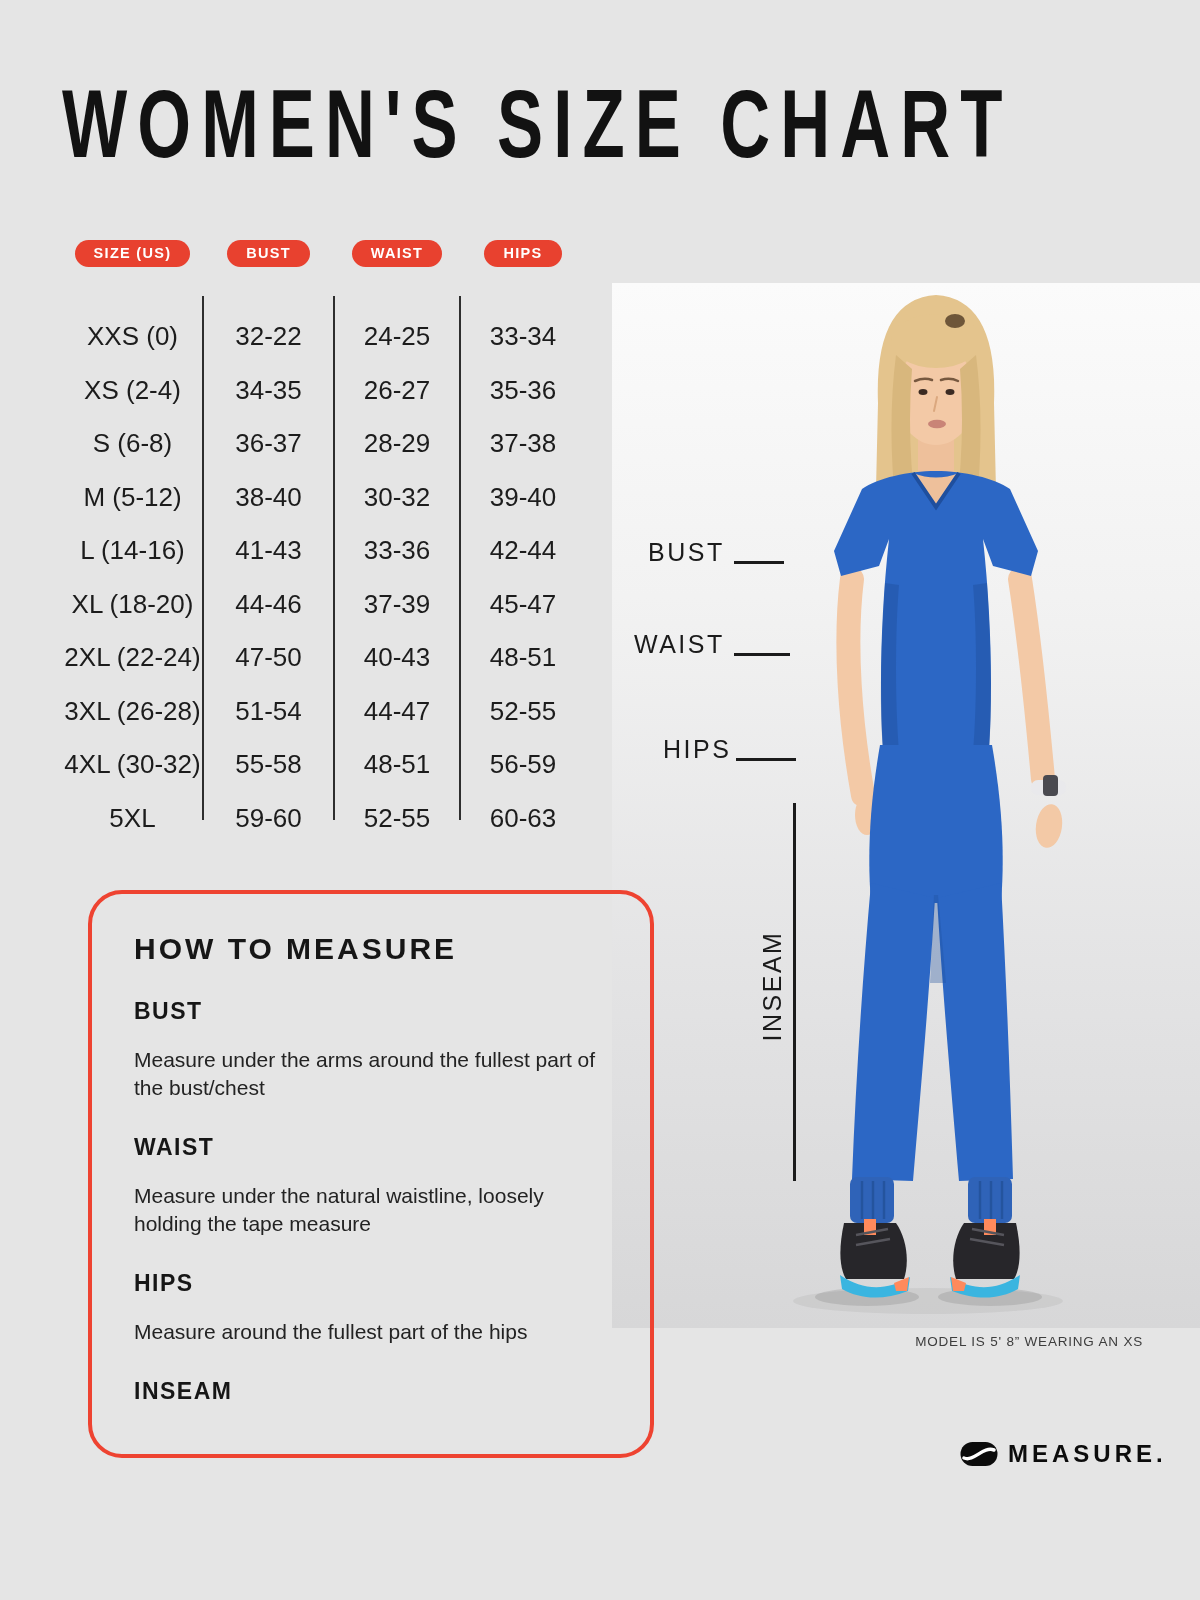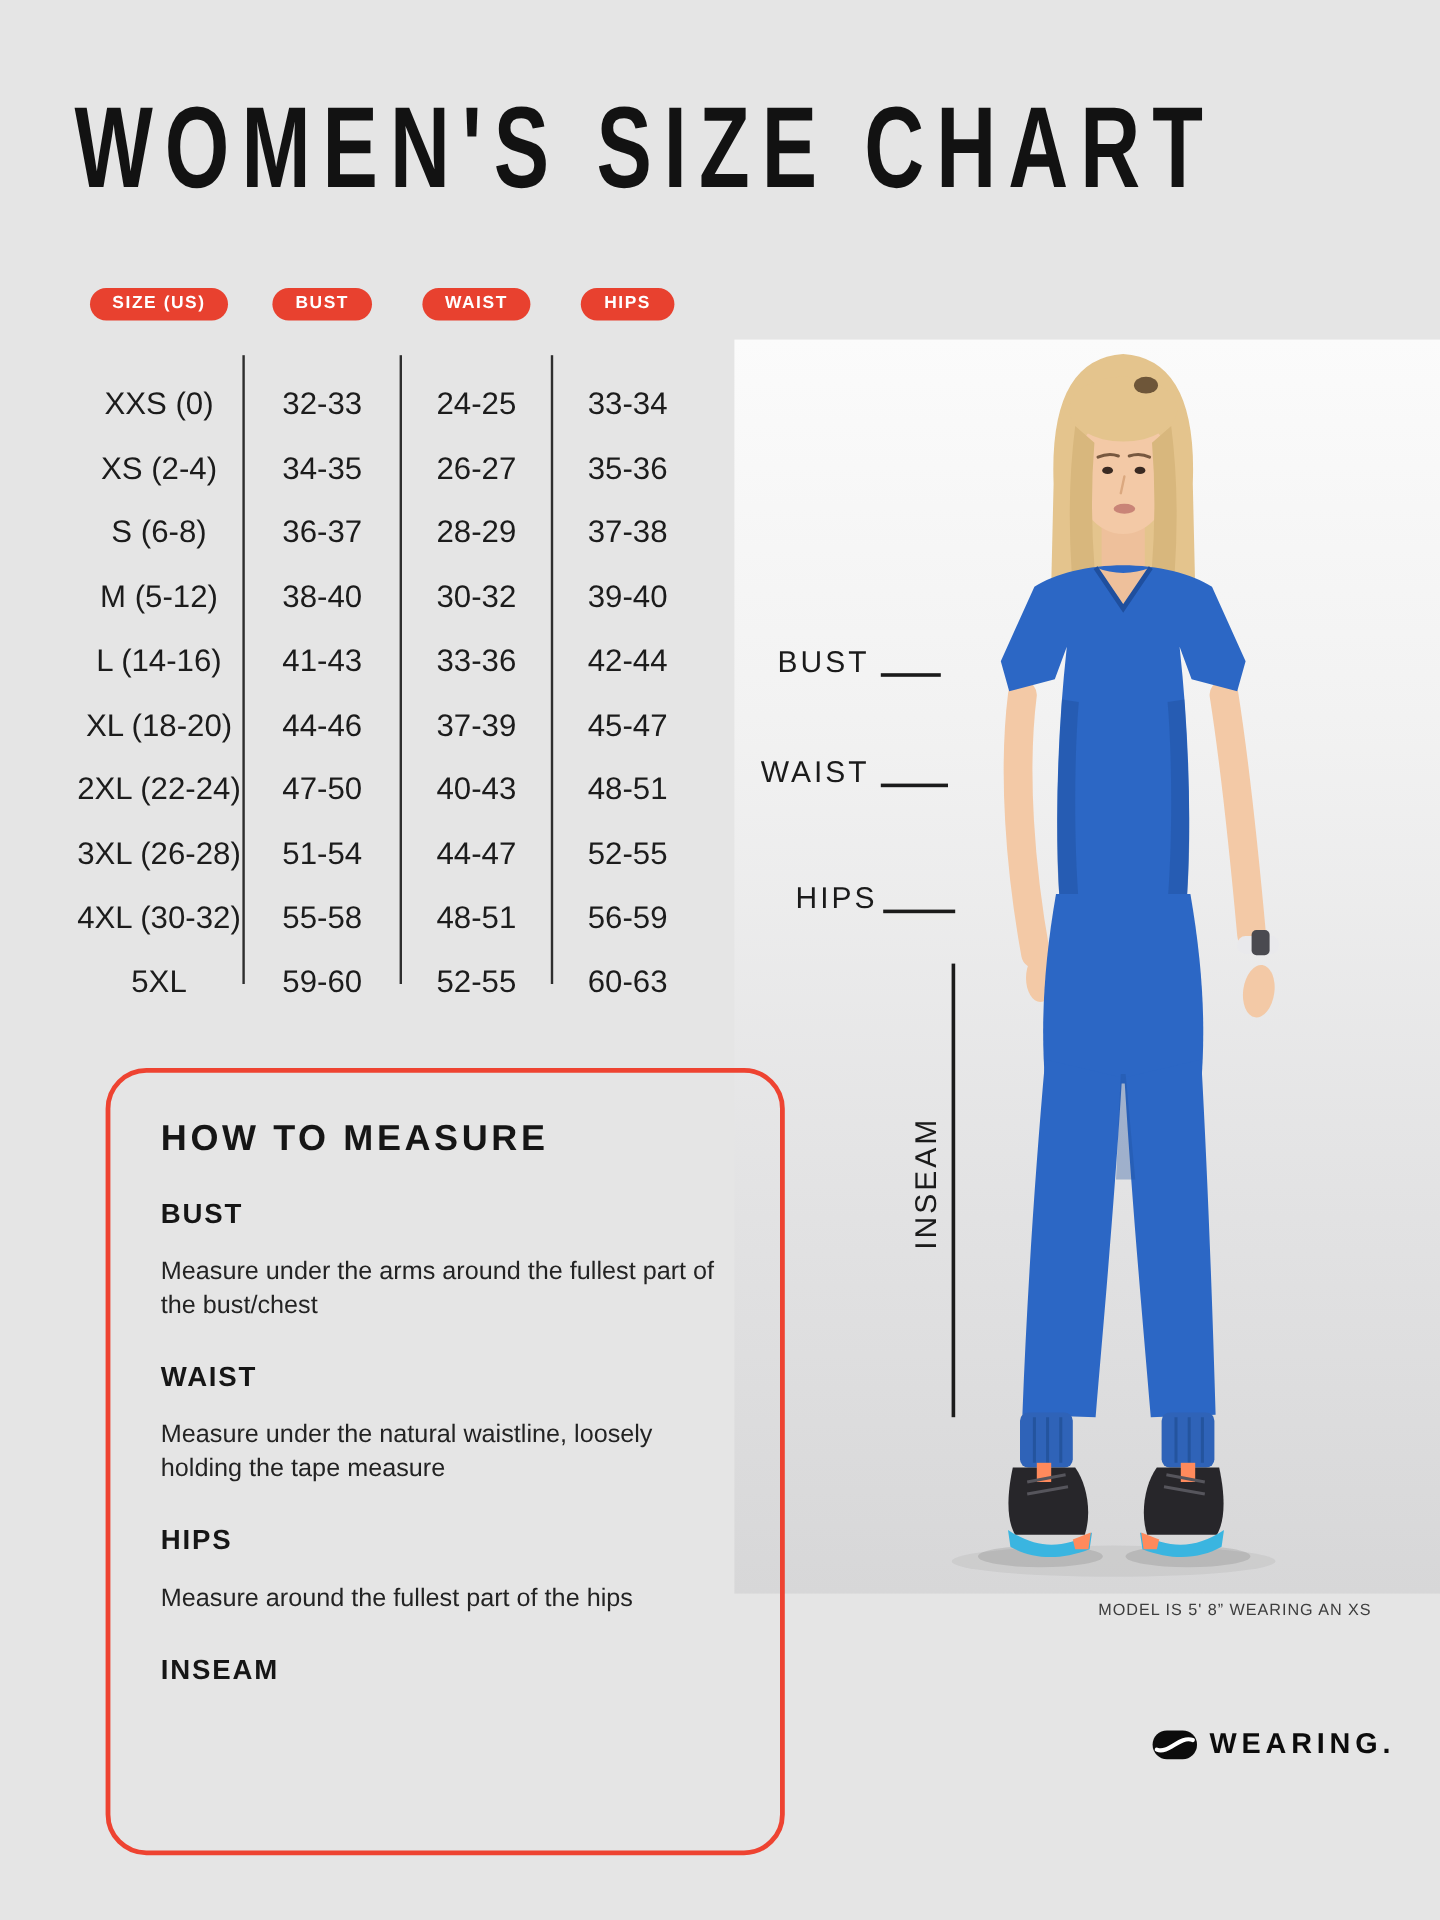--- a/index.html
+++ b/index.html
@@ -73,21 +73,21 @@
     text-align: center; font-size: 25px; letter-spacing: 2.5px; color: #1b1b1b;
     transform: rotate(-90deg); z-index: 3; white-space: nowrap;
   }
   .photo-caption {
     position: absolute; right: 57px; top: 1334px;
     font-size: 13.5px; letter-spacing: 0.8px; color: #3d3d3d; white-space: nowrap;
   }
 
   
   .measure-box {
-    position: absolute; left: 88px; top: 890px; width: 566px; height: 656px;
+    position: absolute; left: 88px; top: 890px; width: 566px; height: 568px;
     border: 4px solid #ee4331; border-radius: 34px;
     z-index: 5; background: transparent;
   }
   .measure-inner { position: absolute; left: 42px; top: 38px; width: 482px; }
   .measure-heading { font-size: 30px; font-weight: 700; letter-spacing: 3px; color: #161616; }
   .msection { margin-top: 32px; }
   .mlabel { font-size: 23px; font-weight: 700; letter-spacing: 1.5px; color: #161616; }
   .mtext { margin-top: 21px; font-size: 21px; line-height: 28px; color: #232323; }
 
   
@@ -112,21 +112,21 @@
       <div class="th-cell">
           <span class="pill">WAIST</span>
         </div>
       <div class="th-cell">
           <span class="pill">HIPS</span>
         </div>
     </div>
     <div class="tbody" id="tbody">
         <div class="trow">
           <div class="cell">XXS (0)</div>
-          <div class="cell">32-33</div>
+          <div class="cell">32-22</div>
           <div class="cell">24-25</div>
           <div class="cell">33-34</div>
         </div>
         <div class="trow">
           <div class="cell">XS (2-4)</div>
           <div class="cell">34-35</div>
           <div class="cell">26-27</div>
           <div class="cell">35-36</div>
         </div>
         <div class="trow">
@@ -286,16 +286,16 @@
           </div>
         </div>
     </div>
   </div>
 
   <div class="brand">
     <svg width="38" height="26" viewBox="0 0 38 26" xmlns="http://www.w3.org/2000/svg">
       <rect x="0.5" y="1" width="37" height="24" rx="12" fill="#0c0c0c"></rect>
       <path d="M 4 17 C 14 21 23 5 34 9" stroke="#ffffff" stroke-width="3.5" fill="none" stroke-linecap="round"></path>
     </svg>
-    <div class="brand-text">WEARING.</div>
+    <div class="brand-text">MEASURE.</div>
   </div>
 
 </div>
 
 </body></html>

